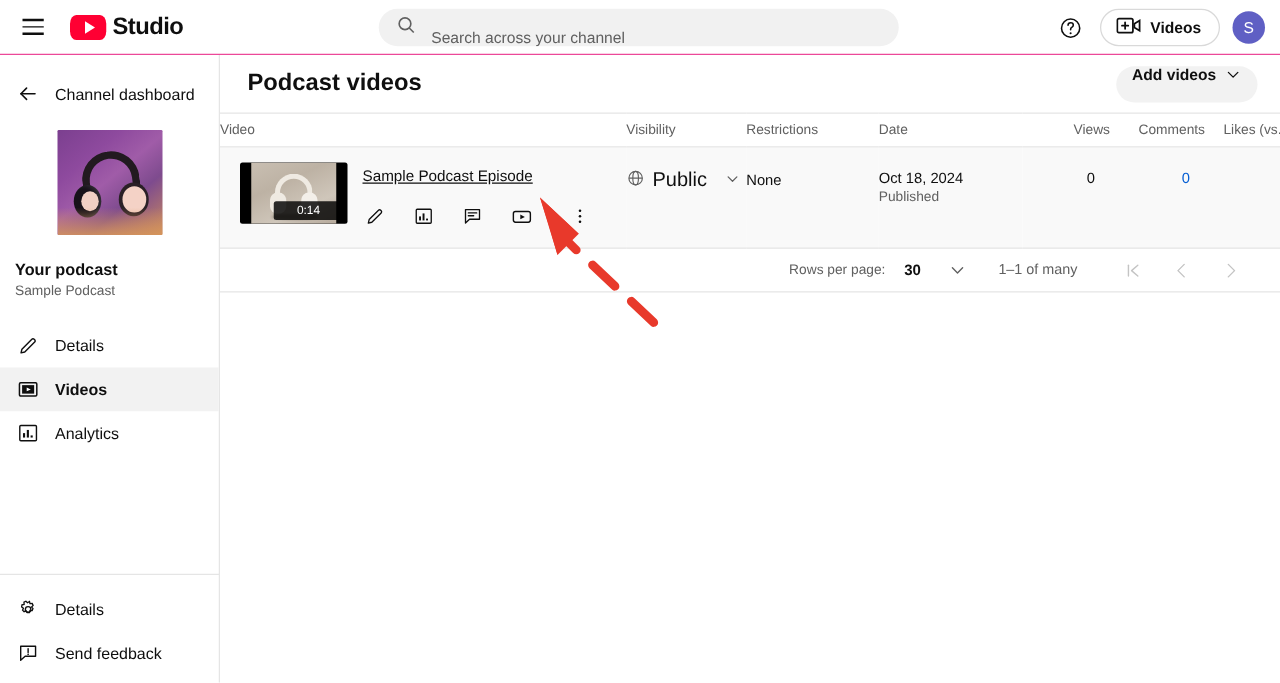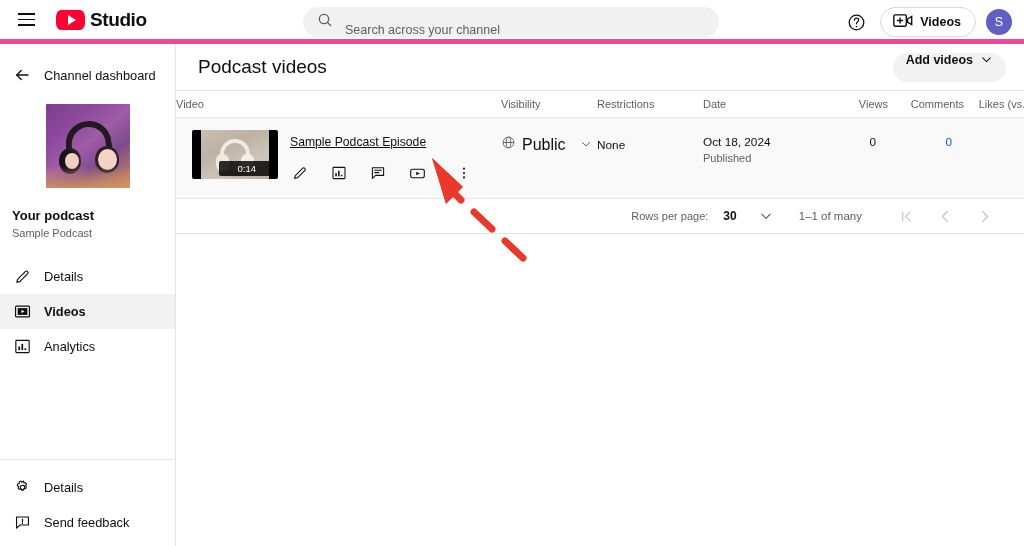--- a/index.html
+++ b/index.html
@@ -11,21 +11,21 @@
     color: #0f0f0f;
     -webkit-font-smoothing: antialiased;
   }
 
   
   .topbar {
     position: absolute; top: 0; left: 0;
     width: 1024px; height: 44px;
     display: flex; align-items: center;
     background: #ffffff;
-    border-bottom: 5px solid #ec4899;
+    border-bottom: 1px solid #ec4899;
     z-index: 30;
   }
   .hamburger {
     width: 40px; height: 40px; margin-left: 6px;
     display: flex; flex-direction: column; justify-content: center;
     align-items: center; gap: 4px; cursor: pointer; border-radius: 50%;
   }
   .hamburger span { display: block; width: 17px; height: 1.6px; background: #0f0f0f; }
 
   .brand { display: flex; align-items: center; gap: 5px; margin-left: 10px; cursor: pointer; }
@@ -130,21 +130,21 @@
   .nav-item .nav-ic { width: 28px; height: 28px; display:flex; align-items:center; justify-content:center; flex:0 0 28px; }
   .nav-item .nav-lb { font-size: 12.8px; color: #0f0f0f; margin-left: 8px; }
   .nav-item.active { background: #f2f2f2; }
   .nav-item.active .nav-lb { font-weight: 700; }
 
   .side-bottom { position: absolute; left: 0; bottom: 0; width: 176px; border-top: 1px solid #e5e5e5; padding: 10px 0 6px 0; }
 
   
   .main { position: absolute; top: 44px; left: 176px; width: 848px; height: 502px; background: #ffffff; }
   .page-head { height: 46px; display: flex; align-items: center; padding: 0 20px 0 22px; position: relative; }
-  .page-title { font-size: 19px; font-weight: 400; color: #0f0f0f; }
+  .page-title { font-size: 19px; font-weight: 700; color: #0f0f0f; }
   .add-videos-btn {
     position: absolute; right: 18px; top: 9px;
     height: 29px; display: flex; gap: 7px;
     padding: 0 13px; background: #f2f2f2; border: none; border-radius: 15px;
     cursor: pointer;
   }
   .add-videos-lb { font-size: 12.5px; font-weight: 600; color: #0f0f0f; font-family: "Liberation Sans", sans-serif; }
 
   table.vtable { width: 848px; border-collapse: collapse; table-layout: fixed; }
   table.vtable thead th {

